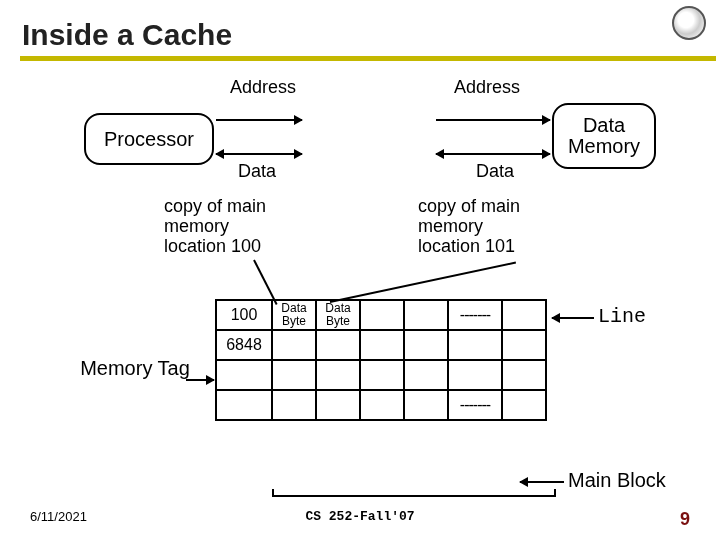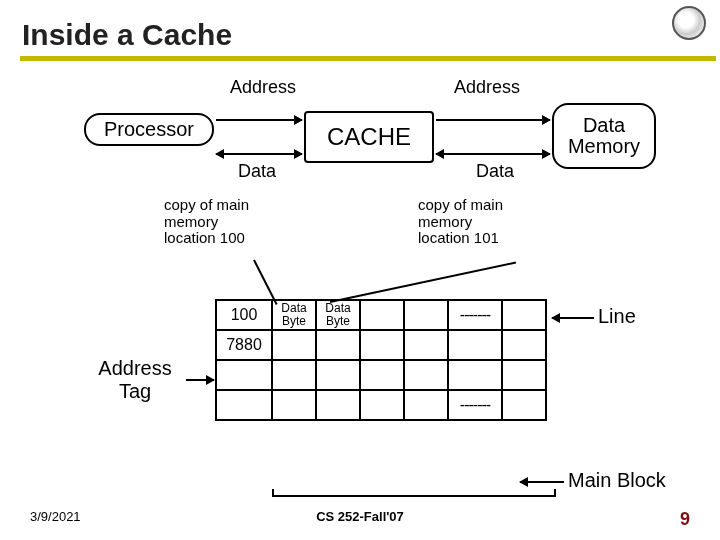--- a/index.html
+++ b/index.html
@@ -47,42 +47,42 @@
   .node {
     position: absolute;
     background: #fff;
     border: 2.5px solid #000;
     border-radius: 16px;
     display: flex;
     align-items: center;
     justify-content: center;
     font-size: 20px;
   }
-  .processor { left: 64px; top: 42px; width: 130px; height: 33px; }
+  .processor { left: 64px; top: 42px; width: 130px; height: 52px; }
   .cache     { left: 284px; top: 40px; width: 130px; height: 52px; border-radius: 4px; font-size: 24px; }
   .memory    { left: 532px; top: 32px; width: 104px; height: 66px; font-size: 20px; line-height:1.05; text-align:center; }
 
   .bus-label {
     position: absolute;
     font-size: 18px;
     text-align: right;
   }
 
   
   .hline { position:absolute; height:2px; background:#000; }
   .arrow-r::after, .arrow-l::before {
     content:""; position:absolute; width:0; height:0;
     border-top:5px solid transparent; border-bottom:5px solid transparent;
   }
   .arrow-r::after { right:-1px; top:-4px; border-left:9px solid #000; }
   .arrow-l::before{ left:-1px;  top:-4px; border-right:9px solid #000; }
 
   .caption {
     position:absolute;
-    font-size:15px;
+    font-size:18px;
     line-height:1.1;
   }
   .diag  { position:absolute; background:#000; height:2px; transform-origin: left center; }
 
   
   .grid {
     position:absolute;
     left:195px; top:228px;
     border-collapse:collapse;
   }
@@ -105,39 +105,38 @@
     text-align:center;
   }
 
   .footer {
     position:absolute;
     left:0; right:0; bottom:10px;
     display:flex; justify-content:space-between;
     padding:0 30px;
     font-size:13px;
   }
-  .footer .c { position:absolute; left:0; right:0; text-align:center; font-weight:bold; font-size:13px; }
+  .footer .c { position:absolute; left:0; right:0; text-align:center; font-weight:bold; font-size:13px;font-family:Liberation Mono, monospace; }
   .footer .r { color:#7a1010; font-weight:bold; font-size:18px; }
 </style>
 </head>
 <body>
 
 <div class="slide">
   <div class="seal"></div>
 
   <div class="title">Inside a Cache</div>
   <div class="title-underline"></div>
 
   <div class="diagram">
 
     <div class="bus-label" style="left:210px; top:6px;">Address</div>
     <div class="bus-label" style="left:434px; top:6px;">Address</div>
 
     <div class="node processor">Processor</div>
-    <div class="node cache">CACHE</div>
     <div class="node memory">
         <span style="white-space:pre-line">Data Memory</span>
       </div>
 
     <div class="hline arrow-r" style="left:196px; top:48px; width:86px;"></div>
     <div class="hline arrow-r" style="left:416px; top:48px; width:114px;"></div>
 
     <div class="hline arrow-r arrow-l" style="left:196px; top:82px; width:86px;"></div>
     <div class="hline arrow-r arrow-l" style="left:416px; top:82px; width:114px;"></div>
 
@@ -159,21 +158,21 @@
           <tr>
         <td class="tag">100</td>
         <td>Data Byte</td>
         <td>Data Byte</td>
         <td class="empty"></td>
         <td class="empty"></td>
         <td class="dash">-------</td>
         <td class="empty"></td>
       </tr>
       <tr>
-        <td class="tag">7880</td>
+        <td class="tag">6848</td>
         <td class="empty"></td>
             <td class="empty"></td>
             <td class="empty"></td>
             <td class="empty"></td>
             <td class="empty"></td>
             <td class="empty"></td>
       </tr>
       <tr>
         <td class="empty"></td>
             <td class="empty"></td>
@@ -188,33 +187,33 @@
             <td class="empty"></td>
             <td class="empty"></td>
             <td class="empty"></td>
         <td class="empty"></td>
         <td class="dash">-------</td>
         <td class="empty"></td>
       </tr>
     </tbody>
       </table>
 
-    <div class="side-label" style="left:60px; top:286px; width:110px; white-space:pre-line;">Address Tag</div>
+    <div class="side-label" style="left:60px; top:286px; width:110px; white-space:pre-line;">Memory Tag</div>
     <div class="hline arrow-r" style="left:166px; top:308px; width:28px;"></div>
 
-    <div class="side-label" style="left:578px; top:234px;">Line</div>
+    <div class="side-label" style="left:578px; top:234px;font-family:Liberation Mono, monospace;">Line</div>
     <div class="hline arrow-l" style="left:532px; top:246px; width:42px;"></div>
 
     <div class="side-label" style="left:548px; top:398px;">Main Block</div>
     <div class="hline arrow-l" style="left:500px; top:410px; width:44px;"></div>
 
     <div class="hline" style="left:254px; top:424px; width:280px; height:2px;"></div>
     <div style="position:absolute;left:252px;top:418px;width:2px;height:8px;background:#000"></div>
     <div style="position:absolute;left:534px;top:418px;width:2px;height:8px;background:#000"></div>
 
   </div>
 
   <div class="footer">
-    <span>3/9/2021</span>
+    <span>6/11/2021</span>
     <span class="c">CS 252-Fall'07</span>
     <span class="r">9</span>
   </div>
 </div>
 
 </body></html>

